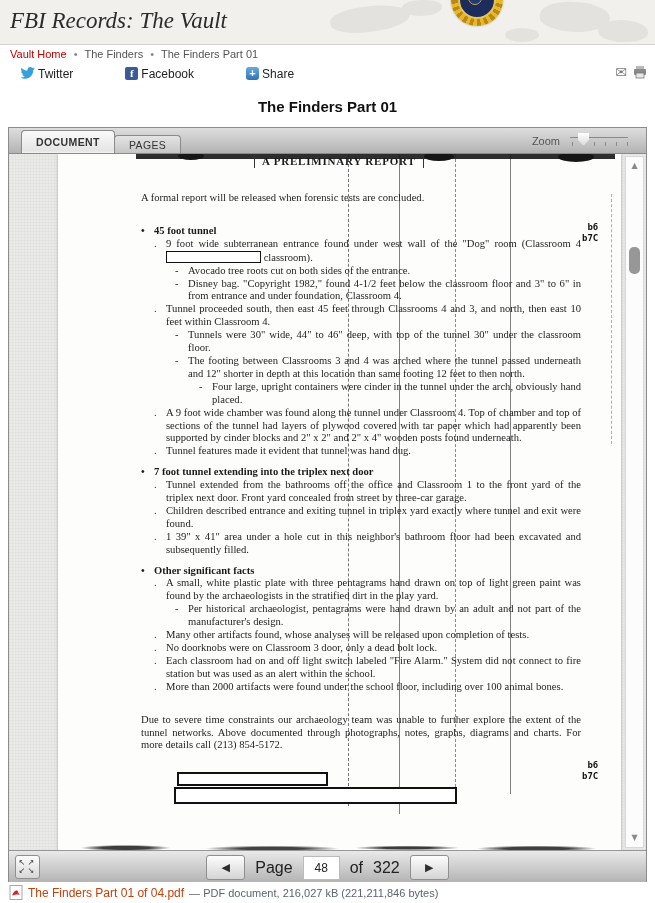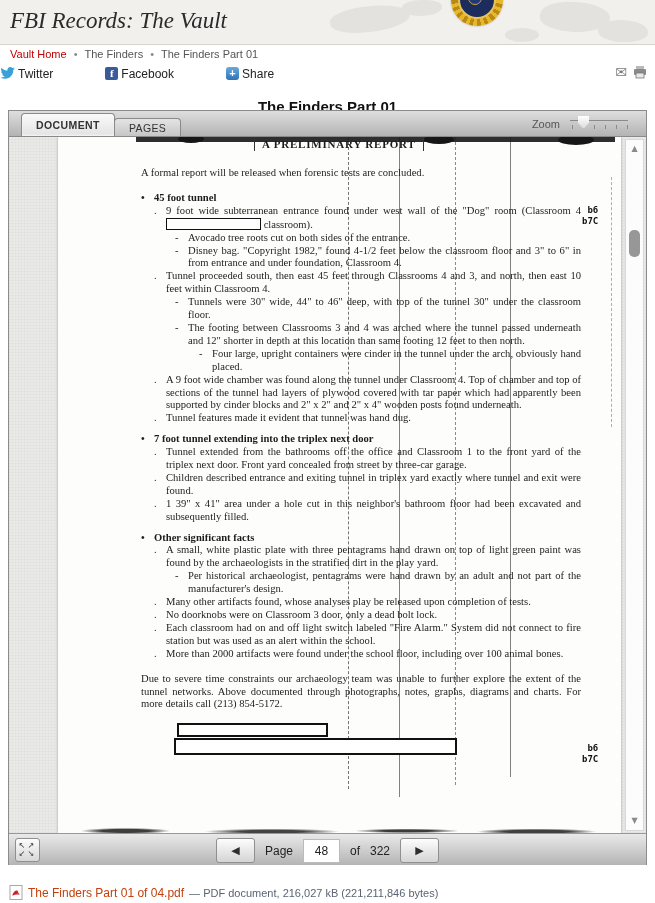--- a/index.html
+++ b/index.html
@@ -15,33 +15,33 @@
   .seal-inner { position:absolute; left:7px; top:7px; width:38px; height:38px; border-radius:50%; background:#1c2c5c; border:2px solid #e7c35a; }
   .seal-core { position:absolute; left:8px; top:8px; width:14px; height:14px; border-radius:50%; background:#223a74; border:1px solid #caa53f; }
 
   
   .breadcrumb { height:17px; padding:3px 0 0 10px; font-size:11px; color:#666; }
   .crumb-home { color:#c00000; text-decoration:none; cursor:pointer; }
   .crumb-sep { color:#888; margin:0 4px; }
   .crumb-item { color:#555; }
 
   
-  .social-row { position:relative; height:23px; padding-left:0; display:flex; align-items:center; }
+  .social-row { position:relative; height:23px; padding-left:20px; display:flex; align-items:center; }
   .social-btn { display:flex; align-items:center; gap:3px; margin-right:52px; cursor:pointer; }
   .social-label { font-size:12px; color:#222; }
   .fb-ic { width:13px; height:13px; background:#3a5a99; border-radius:2px; color:#fff; font-family:"Liberation Serif",serif; font-weight:bold; font-size:11px; line-height:13px; text-align:center; }
   .share-ic { width:13px; height:13px; background:linear-gradient(#68a9dc,#2f73b5); border-radius:3px; color:#fff; font-weight:bold; font-size:11px; line-height:12px; text-align:center; }
   .mail-print { position:absolute; right:8px; top:3px; display:flex; gap:6px; align-items:center; }
   .mail-ic { font-family:"DejaVu Sans",sans-serif; font-size:14px; color:#777; cursor:pointer; line-height:14px; }
 
   
   .page-title { height:40px; padding-top:13px; text-align:center; font-size:15px; font-weight:bold; color:#111; }
 
   
-  .viewer { position:absolute; left:8px; top:110px; width:639px; height:755px; border:1px solid #8b8b8b; background:#eaeae8; }
+  .viewer { position:absolute; left:8px; top:127px; width:639px; height:755px; border:1px solid #8b8b8b; background:#eaeae8; }
   .tabbar { position:relative; height:26px; background:linear-gradient(#dedede,#b3b3b3); border-bottom:1px solid #8a8a8a; display:flex; align-items:flex-end; padding-left:12px; }
   .tab { height:23px; padding:0 14px; font-size:10.5px; letter-spacing:.4px; color:#333; display:flex; align-items:center;
          border:1px solid #8a8a8a; border-bottom:none; border-radius:4px 4px 0 0; cursor:pointer; }
   .tab.active { background:linear-gradient(#fafafa,#e2e2e2); font-weight:bold; position:relative; z-index:2; box-shadow:0 -1px 2px rgba(255,255,255,.7) inset; }
   .tab.inactive { background:linear-gradient(#e4e4e4,#c6c6c6); margin-left:-1px; height:18px; }
   .zoom-wrap { position:absolute; right:18px; top:5px; display:flex; align-items:center; gap:10px; }
   .zoom-label { font-size:11px; color:#555; }
   .slider { position:relative; width:58px; height:16px; }
   .slider-track { position:absolute; left:0; right:0; top:4px; border-top:1px solid #8a8a8a; }
   .slider-ticks { position:absolute; left:2px; right:0; top:9px; height:4px;
@@ -57,21 +57,21 @@
   .page { position:absolute; left:49px; top:0; width:563px; height:696px; background:#fdfdfc; box-shadow:0 0 3px rgba(0,0,0,.25); overflow:hidden; }
   .topstrip { position:absolute; top:0; left:78px; right:6px; height:5px; background:#2e2e2e; filter:blur(.6px); }
   .blob { position:absolute; background:#161616; border-radius:50%; filter:blur(.5px); }
   .fold { position:absolute; top:0; width:0; }
   .doc-title { position:absolute; top:-3px; left:196px; padding:3px 7px 1px; font-family:"Liberation Serif",serif; font-size:11px; font-weight:bold;
                letter-spacing:.8px; color:#1b1b1b; border:1px solid #333; border-bottom:none; background:transparent; }
   .text-block { position:absolute; left:83px; top:18px; width:440px; font-family:"Liberation Serif",serif; font-size:10.6px; line-height:12.9px; color:#1d1d1d; }
   .dl { display:flex; }
   .blt { flex:0 0 auto; }
   .txt { flex:1 1 auto; text-align:justify; }
-  .lv0 { margin:12px 0; }
+  .lv0 { margin:20px 0; }
   .lv1 { margin-top:8px; } .lv1 .blt { width:13px; }
   .lv2 { padding-left:13px; } .lv2 .blt { width:12px; }
   .lv3 { padding-left:34px; } .lv3 .blt { width:13px; }
   .lv4 { padding-left:58px; } .lv4 .blt { width:13px; }
   .bold .txt, .bold .blt { font-weight:bold; }
   .redact-inline { display:inline-block; height:12px; border:1.5px solid #111; vertical-align:text-bottom; background:#fff; }
   .redact-b1 { width:151px; height:14px; border:2px solid #111; margin:12px 0 0 36px; background:#fff; }
   .redact-b2 { width:283px; height:17px; border:2px solid #111; margin:1px 0 0 33px; background:#fff; }
   .margin-codes { position:absolute; left:524px; font-family:"DejaVu Sans Mono",monospace; font-size:9px; font-weight:bold; color:#111; line-height:11px;text-align:right; }
   .mc1 { top:68px; } .mc2 { top:606px; }
@@ -88,21 +88,21 @@
   .scroll-up { top:2px; } .scroll-down { bottom:2px; }
   .scroll-thumb { position:absolute; left:3px; top:90px; width:11px; height:27px; background:#979797; border-radius:5px; cursor:pointer; }
 
   
   .navbar { position:relative; height:32px; background:linear-gradient(#e9e9e9,#b4b4b4); border-top:1px solid #979797; }
   .fs-btn { position:absolute; left:6px; top:4px; width:25px; height:24px; background:linear-gradient(#fdfdfd,#d7d7d7); border:1px solid #8f8f8f; border-radius:3px; cursor:pointer;
             display:grid; grid-template-columns:9px 9px; justify-content:center; align-content:center; font-family:"DejaVu Sans",sans-serif; font-size:8px; line-height:8px; color:#333; }
   .nav-center { position:absolute; left:0; right:0; top:4px; display:flex; justify-content:center; align-items:center; gap:10px; }
   .nav-btn { width:39px; height:25px; background:linear-gradient(#fdfdfd,#d4d4d4); border:1px solid #8f8f8f; border-radius:3px;
              font-family:"DejaVu Sans",sans-serif; font-size:11px; color:#2e2e2e; text-align:center; line-height:23px; cursor:pointer; }
-  .nav-text { font-size:12px; color:#222; }
+  .nav-text { font-size:16px; color:#222; }
   .page-input { width:37px; height:24px; border:1px solid #bbb; background:#fff; text-align:center; font-size:12px; color:#222; font-family:"Liberation Sans",sans-serif; }
 
   
   .file-footer { position:absolute; left:0; bottom:0; width:655px; height:21px; background:#fff; display:flex; align-items:center; padding-left:9px; gap:5px; }
   .file-name { font-size:12px; color:#c2410c; cursor:pointer; }
   .file-meta { font-size:11px; color:#5a6472; }
 </style>
 </head>
 <body>
 
@@ -258,21 +258,21 @@
             <div class="dl lv2">
               <span class="blt">.</span>
               <span class="txt">A small, white plastic plate with three pentagrams hand drawn on top of light green paint was found by the archaeologists in the stratified dirt in the play yard.</span>
             </div>
             <div class="dl lv3">
               <span class="blt">-</span>
               <span class="txt">Per historical archaeologist, pentagrams were hand drawn by an adult and not part of the manufacturer's design.</span>
             </div>
             <div class="dl lv2">
               <span class="blt">.</span>
-              <span class="txt">Many other artifacts found, whose analyses play be released upon completion of tests.</span>
+              <span class="txt">Many other artifacts found, whose analyses will be released upon completion of tests.</span>
             </div>
             <div class="dl lv2">
               <span class="blt">.</span>
               <span class="txt">No doorknobs were on Classroom 3 door, only a dead bolt lock.</span>
             </div>
             <div class="dl lv2">
               <span class="blt">.</span>
               <span class="txt">Each classroom had on and off light switch labeled "Fire Alarm."  System did not connect to fire station but was used as an alert within the school.</span>
             </div>
             <div class="dl lv2">

